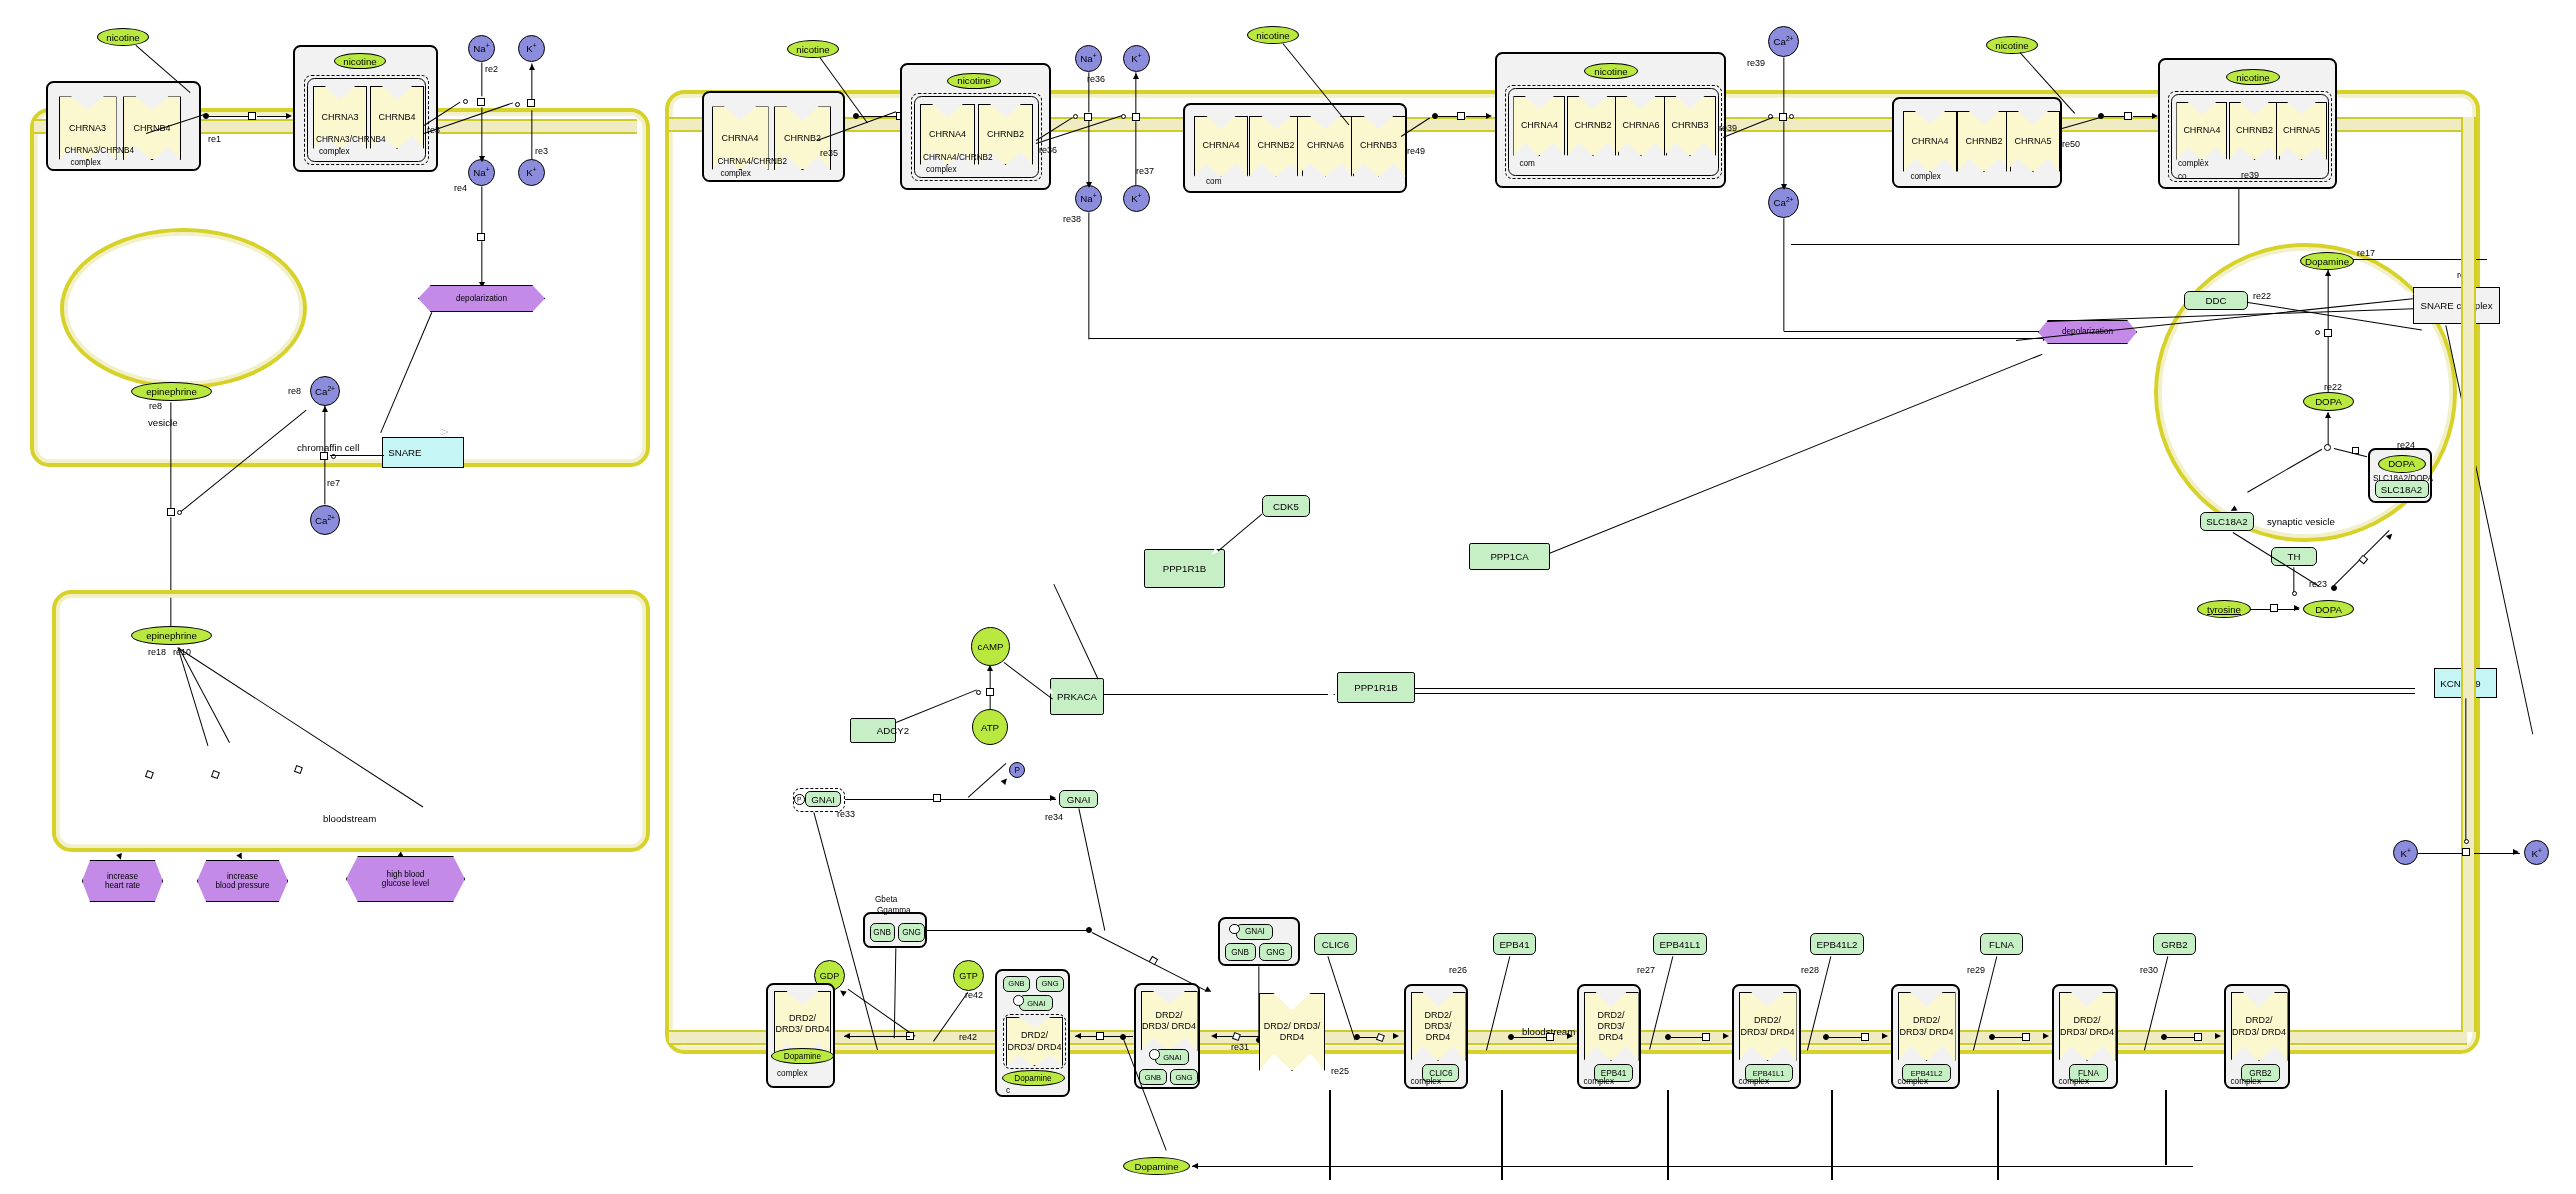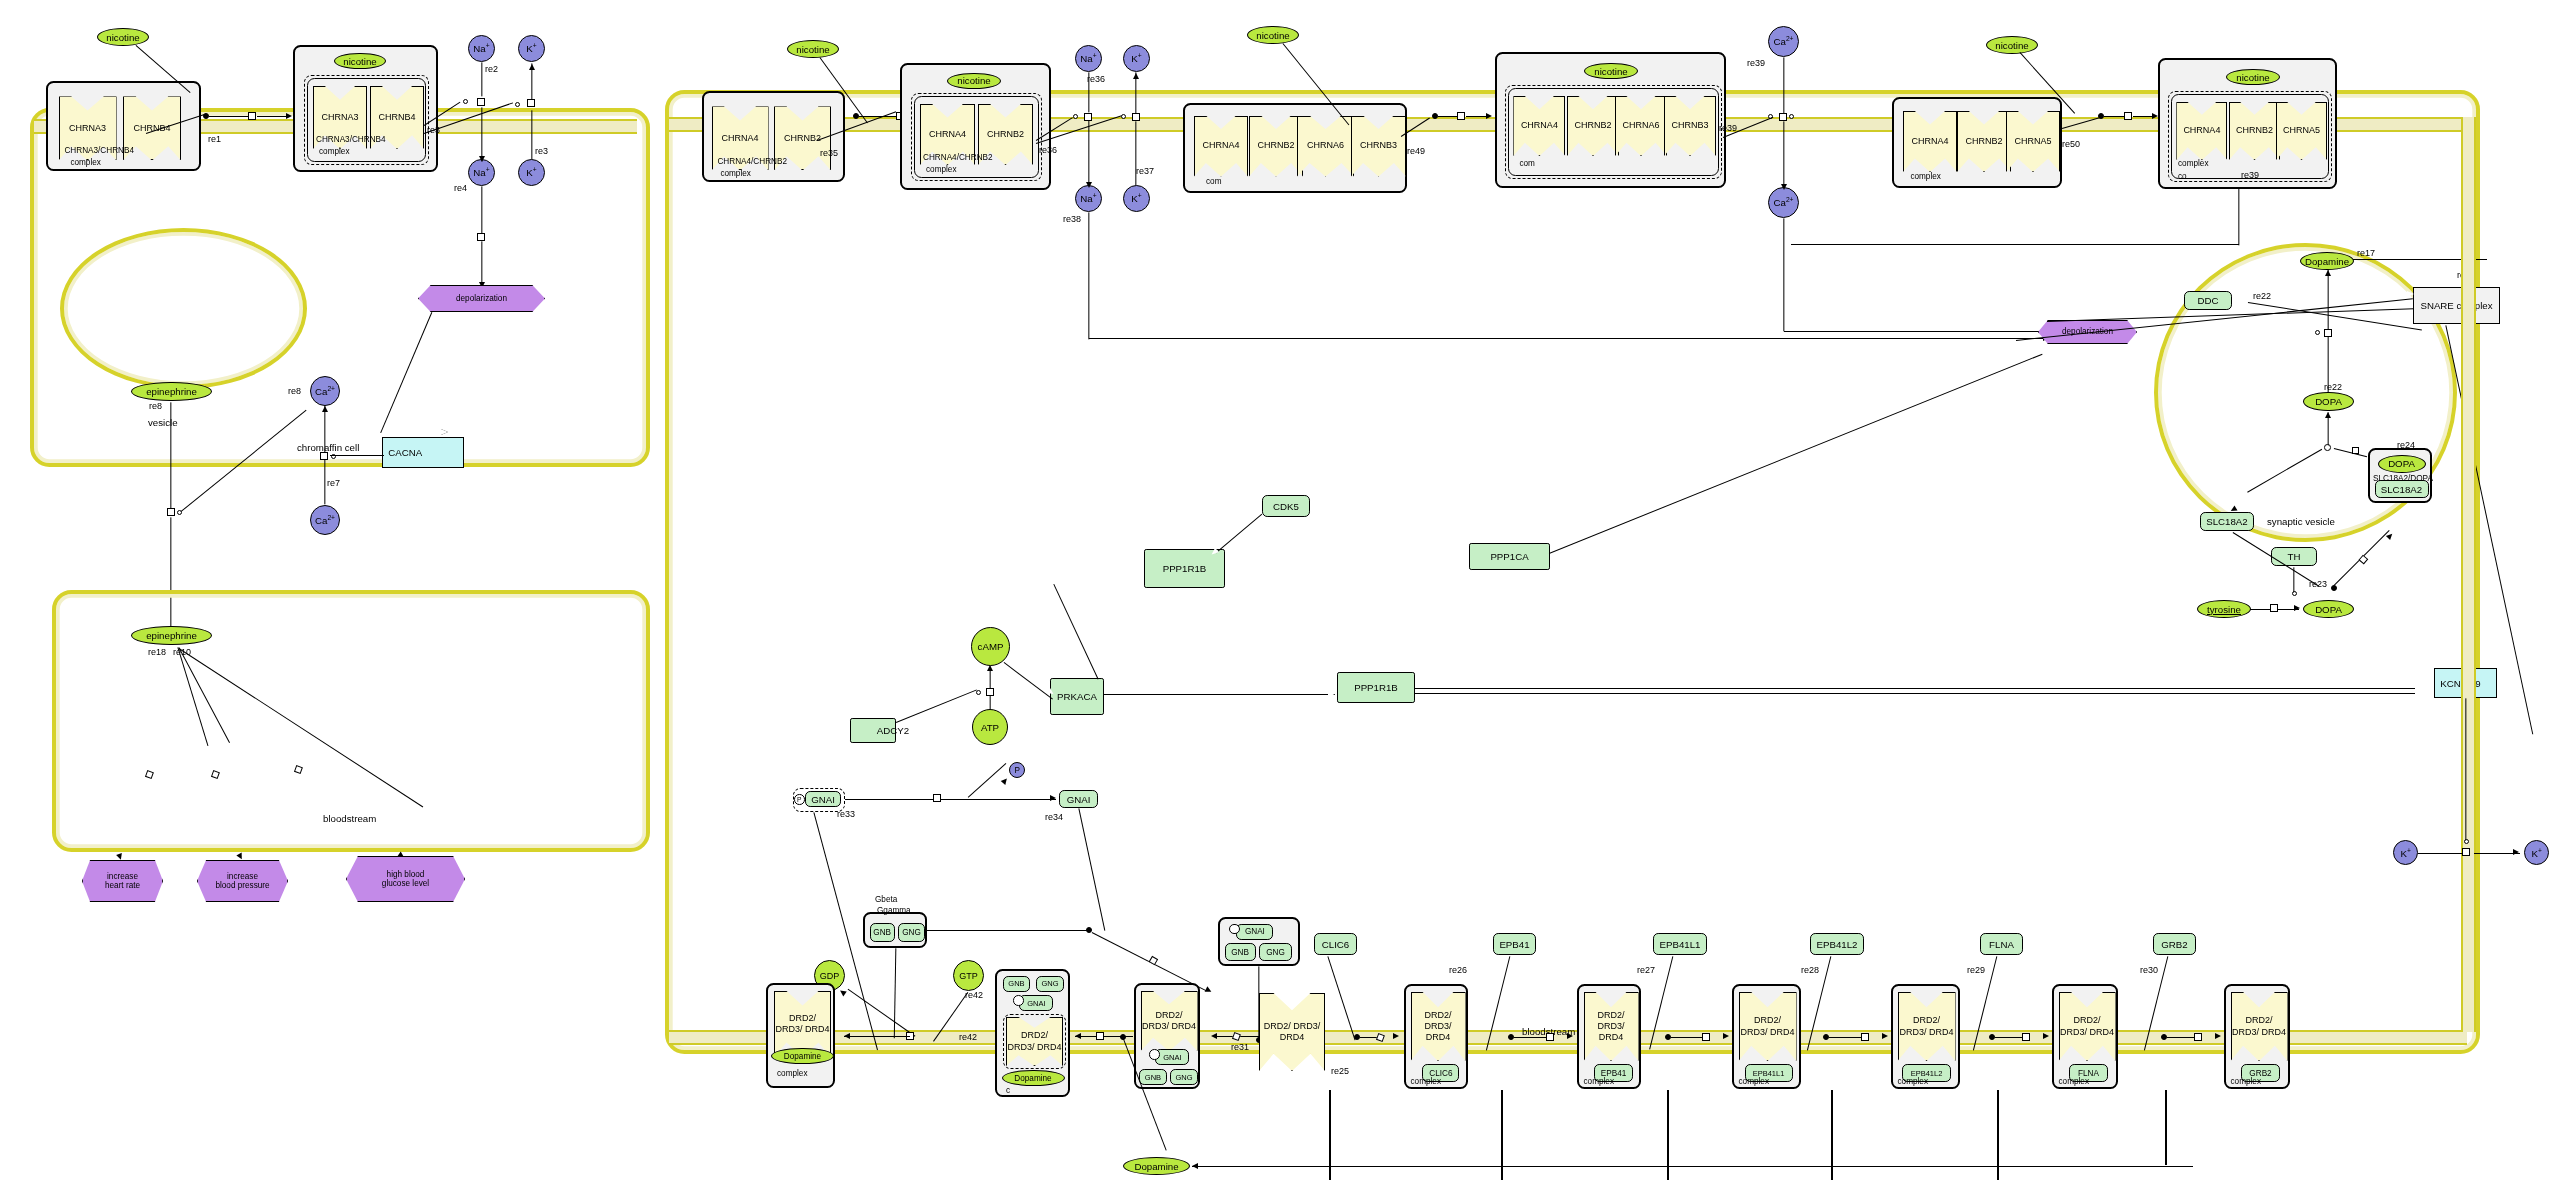--- a/index.html
+++ b/index.html
@@ -132,21 +132,21 @@
   <div class="edge" style="left:482px;top:186px;width:51px;transform:rotate(90deg);"></div>
   <div class="proc" style="left:477px;top:233px;"></div>
 
   <div class="edge" style="left:482px;top:241px;width:45px;transform:rotate(90deg);"></div>
   <div class="arrowhead" style="left:482px;top:279px;transform:rotate(90deg);"></div>
   <div class="phenotype" style="left:418px;top:285px;width:127px;height:27px;">
       <span>depolarization</span>
     </div>
 
   <div class="channel" style="left:382px;top:437px;width:82px;height:31px;">
-      <span>CACNA</span>
+      <span>SNARE</span>
     </div>
   <div class="edge" style="left:432px;top:312px;width:131px;transform:rotate(113deg);"></div>
   <div class="arrowhead open" style="left:441px;top:429px;border-left:7.5px solid #fff;filter:drop-shadow(0 0 0 #000);"></div>
 
   <div class="vesicle" style="left:60px;top:228px;width:239px;height:153px;"></div>
   <div class="simple-chem" style="left:131px;top:382px;width:81px;height:19.4px;">
       <span>epinephrine</span>
     </div>
   <div class="compartment-label" style="left:148px;top:417px;">vesicle</div>
   <div class="edge-label" style="left:149px;top:401px;">re8</div>
@@ -399,21 +399,21 @@
   <div class="simple-chem" style="left:2300px;top:252px;width:54px;height:18px;">
       <span>Dopamine</span>
     </div>
   <div class="edge-label" style="left:2357px;top:248px;">re17</div>
   <div class="edge-label" style="left:2457px;top:270px;">re17</div>
   <div class="edge-label" style="left:2253px;top:291px;">re22</div>
   <div class="edge-label" style="left:2324px;top:382px;">re22</div>
   <div class="edge-label" style="left:2397px;top:440px;">re24</div>
   <div class="edge-label" style="left:2309px;top:579px;">re23</div>
 
-  <div class="macromol" style="left:2184px;top:291px;width:48px;height:19.4px;">
+  <div class="macromol" style="left:2184px;top:291px;width:64px;height:19.4px;">
       <span>DDC</span>
     </div>
   <div class="generic-box" style="left:2413px;top:287px;width:87px;height:37px;">
       <span>SNARE complex</span>
     </div>
   <div class="simple-chem" style="left:2303px;top:392px;width:51px;height:19.4px;">
       <span>DOPA</span>
     </div>
   <div class="macromol" style="left:2200px;top:512px;width:54px;height:19.4px;">
       <span>SLC18A2</span>

